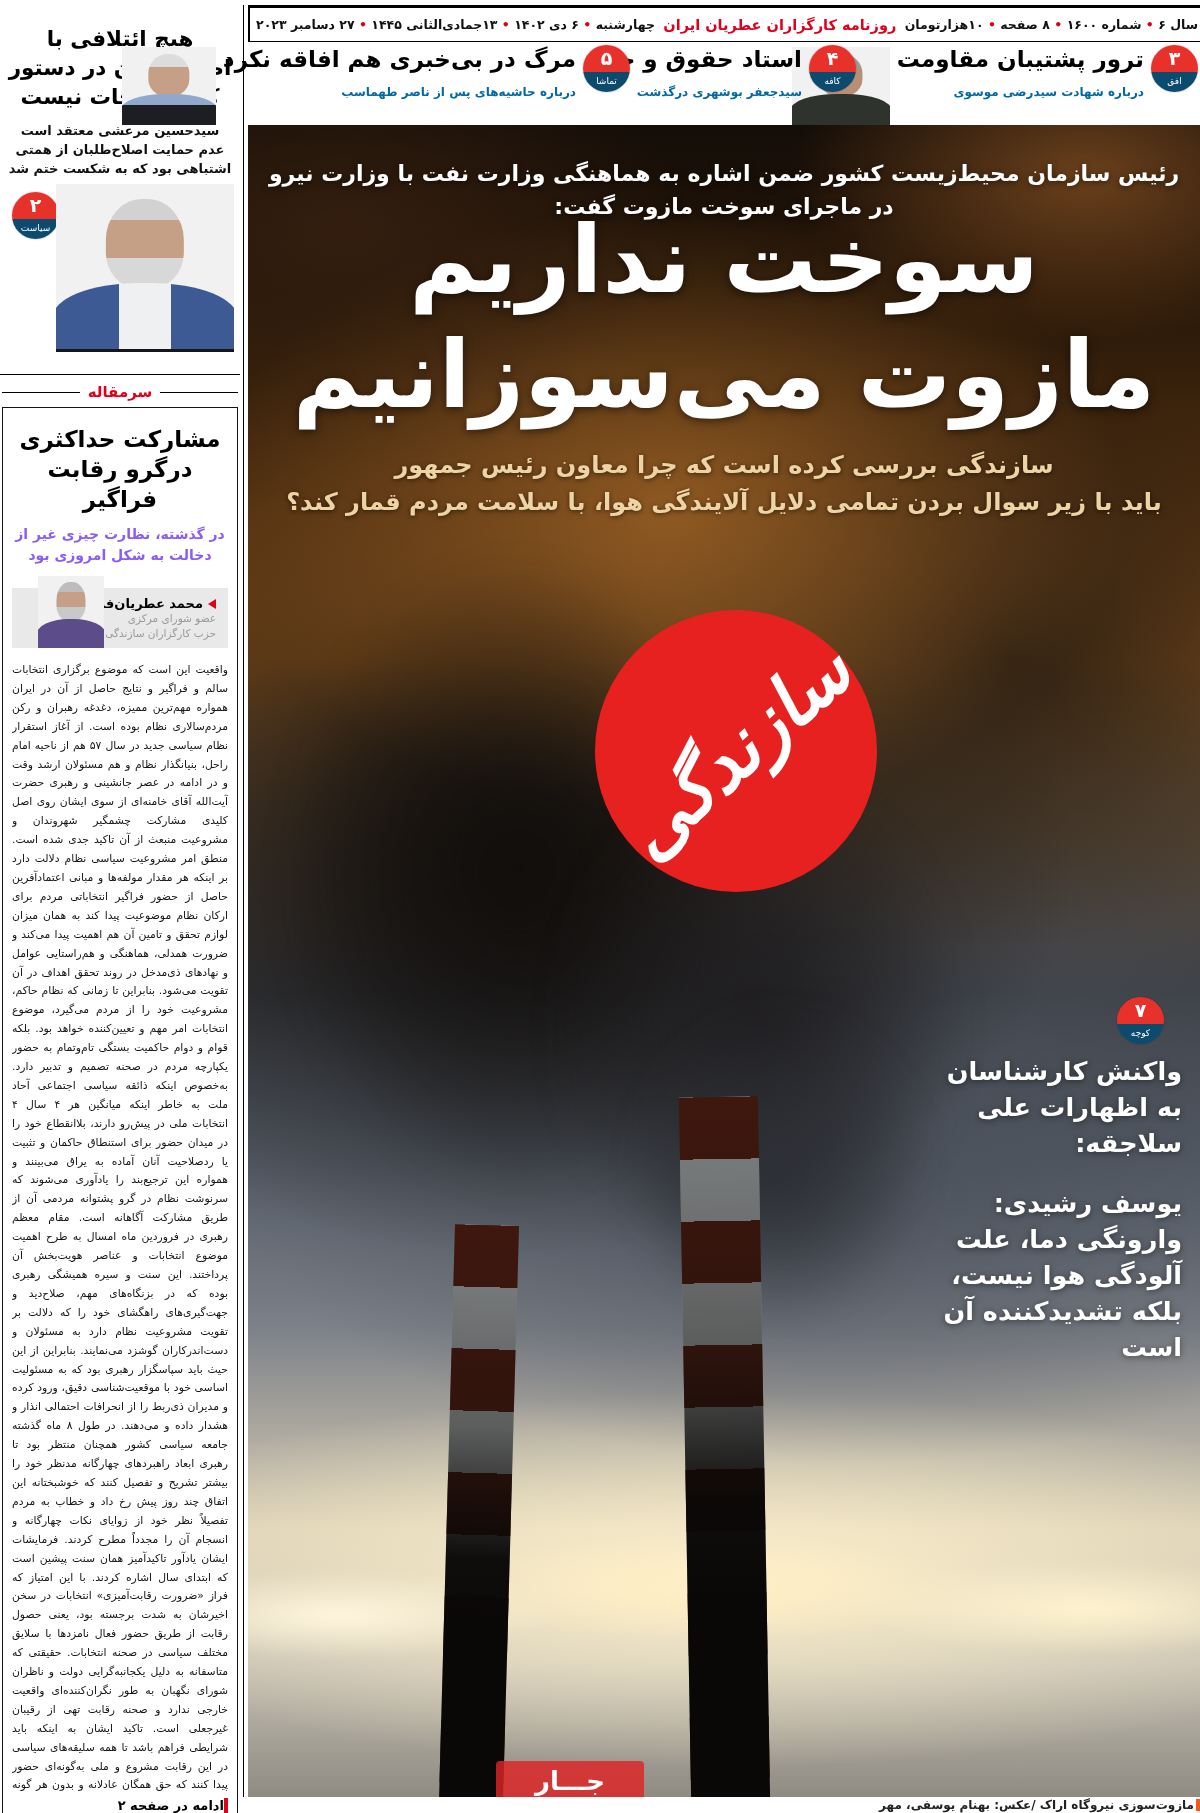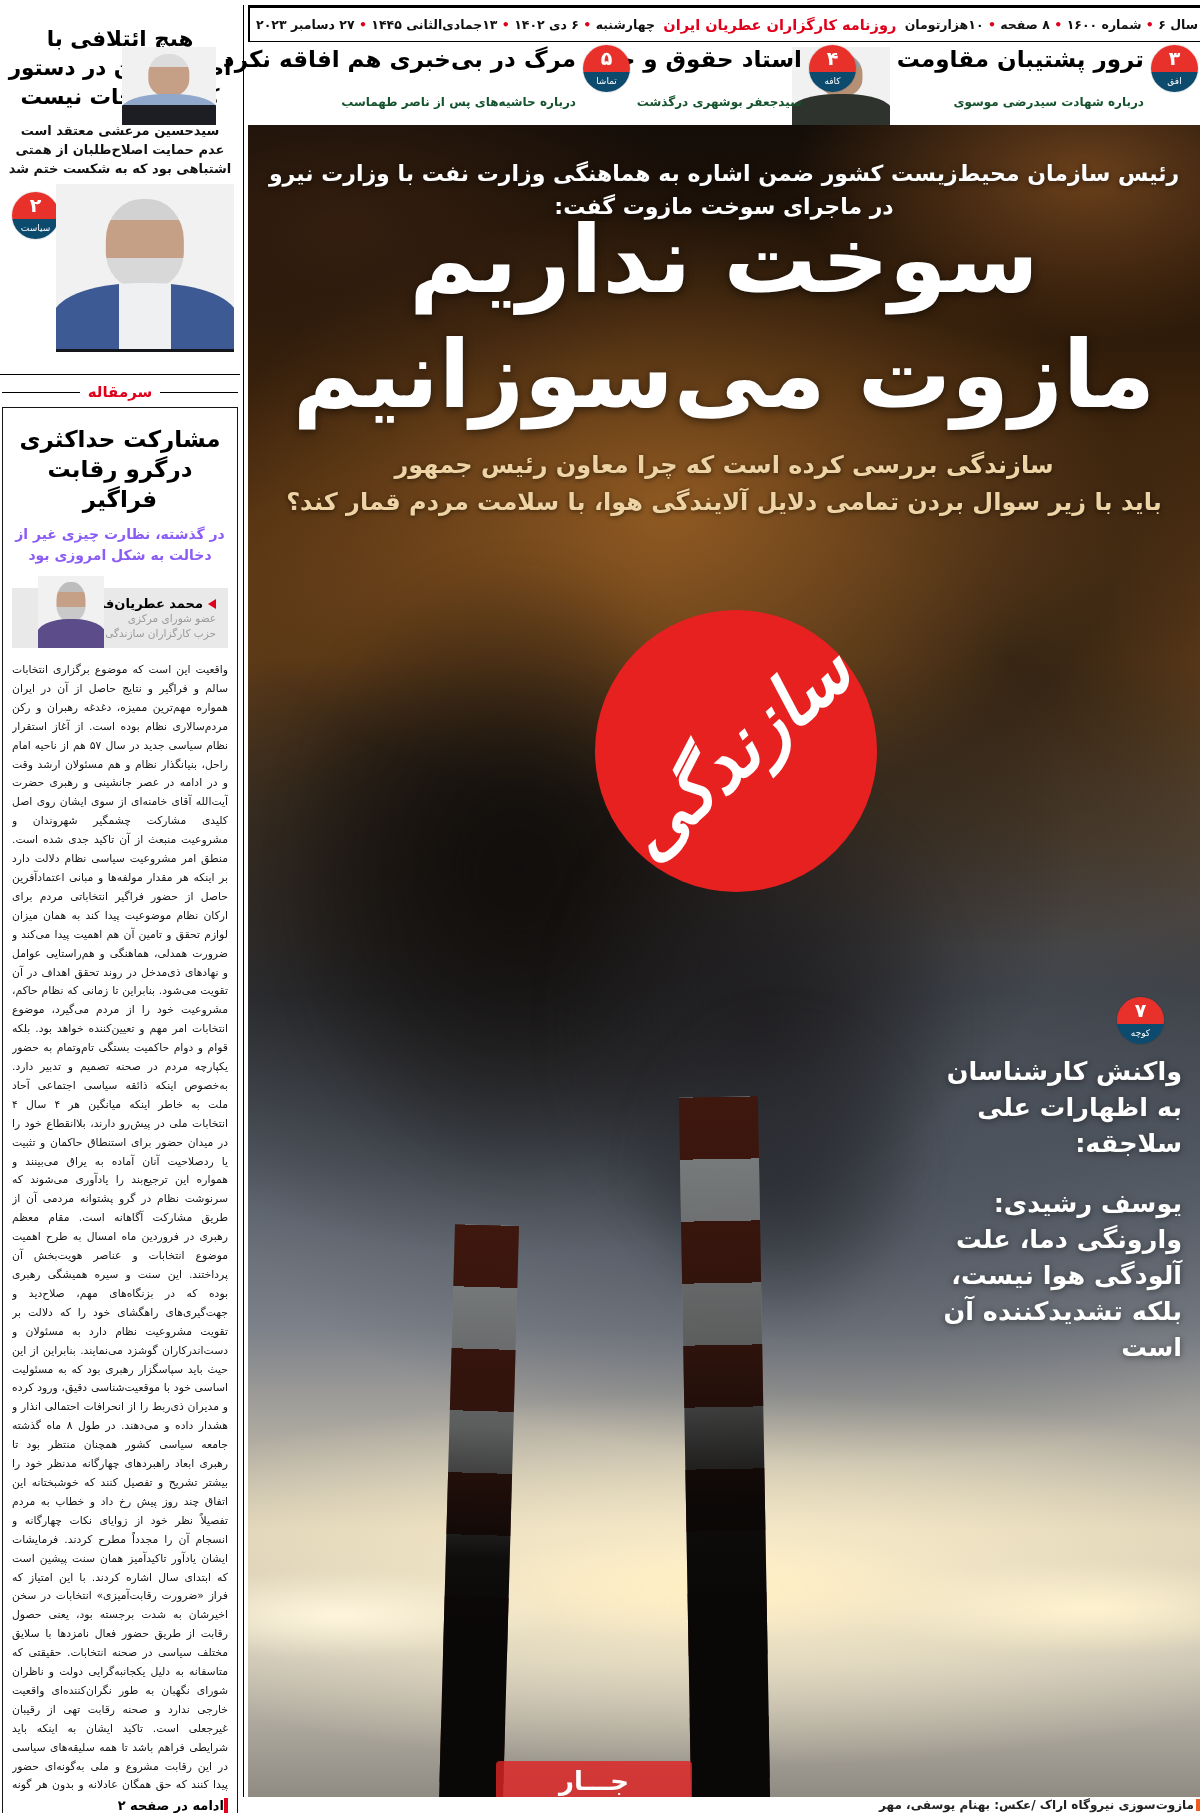--- a/index.html
+++ b/index.html
@@ -78,21 +78,21 @@
     display:flex; align-items:center; justify-content:space-between;
     font-size:12.5px; font-weight:bold; color:#111; padding:0 2px 0 6px;
   }
   .masthead .paper-name { color:#e0001b; font-size:14.5px; }
   .dot { color:#e0001b; }
 
   .topstrip { position:absolute; top:43px; left:0; right:0; height:82px; }
   .strip-item { position:absolute; top:2px; height:80px; display:flex; gap:7px; align-items:flex-start; }
   .s-text { padding-top:3px; }
   .s-title { font-size:23px; line-height:22px; font-weight:bold; color:#000; white-space:nowrap; }
-  .s-sub { font-size:12px; line-height:16px; font-weight:bold; color:#14532d; margin-top:24px; white-space:nowrap; }
+  .s-sub { font-size:12px; line-height:16px; font-weight:bold; color:#0369a1; margin-top:14px; white-space:nowrap; }
   .strip-photo { align-self:flex-end; }
 
   
   .photo {
     position:absolute; top:125px; left:0; width:952px; height:1672px; overflow:hidden; background:
       radial-gradient(ellipse 420px 240px at 88% 3%, rgba(150,90,38,.65), transparent 70%),
       radial-gradient(ellipse 500px 280px at 10% 6%, rgba(55,32,16,.85), transparent 70%),
       radial-gradient(ellipse 640px 420px at 44% 23%, rgba(196,124,48,.55), transparent 72%),
       radial-gradient(ellipse 520px 400px at 80% 32%, rgba(28,22,16,.8), transparent 72%),
       radial-gradient(ellipse 740px 520px at 28% 44%, rgba(14,11,9,.92), transparent 76%),
@@ -127,21 +127,21 @@
 
   .logo { position:absolute; left:347px; top:485px; width:282px; height:282px; border-radius:50%;
     background:#e62120; display:flex; align-items:center; justify-content:center; }
   .logo span { transform:rotate(-42deg); color:#fff; font-size:74px; font-weight:bold; font-style:italic; letter-spacing:-2px; }
 
   .photo .badge.b7 { position:absolute; right:36px; top:872px; }
   .side-quotes { position:absolute; right:18px; top:928px; width:252px; text-align:right;
     color:#fff; font-weight:bold; font-size:25.5px; line-height:36px; text-shadow:0 1px 6px rgba(0,0,0,.5); }
   .side-quotes p + p { margin-top:24px; }
 
-  .watermark { position:absolute; left:248px; top:1636px; width:196px; height:42px;
+  .watermark { position:absolute; left:248px; top:1636px; width:148px; height:42px;
     background:rgba(222,35,35,.82); border-radius:4px; color:#fff; font-weight:bold;
     font-size:26px; line-height:40px; text-align:center; letter-spacing:1px; }
   .watermark::after { content:""; position:absolute; right:6px; top:40px;
     border-left:26px solid transparent; border-right:14px solid transparent;
     border-top:46px solid rgba(222,35,35,.82); }
 
   .caption-row { position:absolute; bottom:0; left:0; right:0; height:17px;
     display:flex; justify-content:flex-start; align-items:center; gap:2px;
     font-size:12px; font-weight:bold; color:#222; }
   .caption-mark { width:4px; height:12px; background:#ef5a1e; display:inline-block; }

